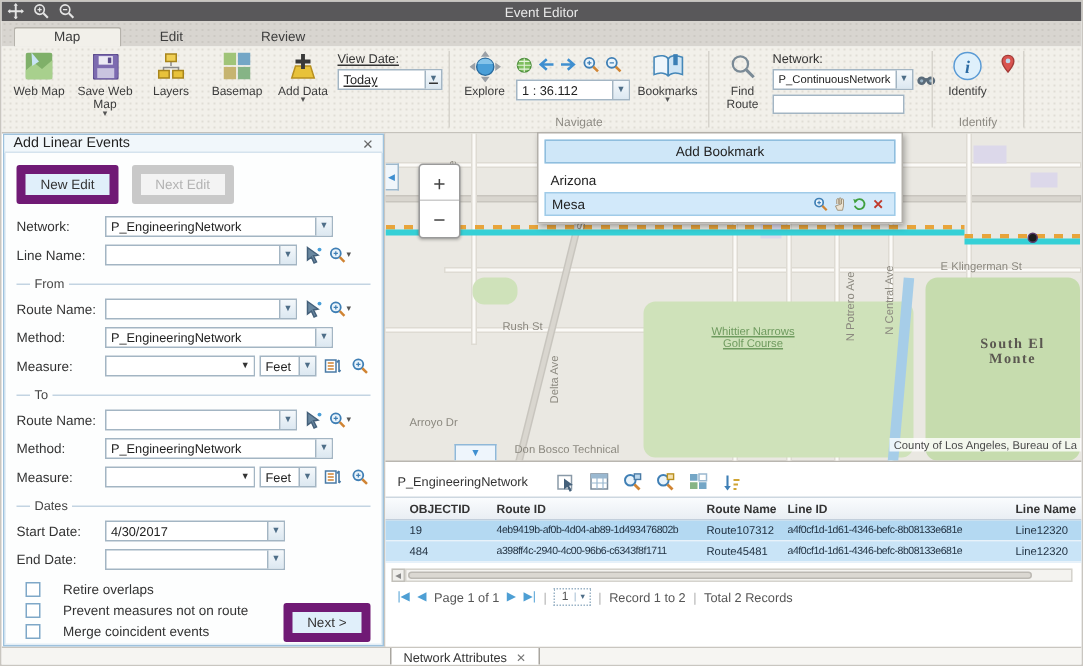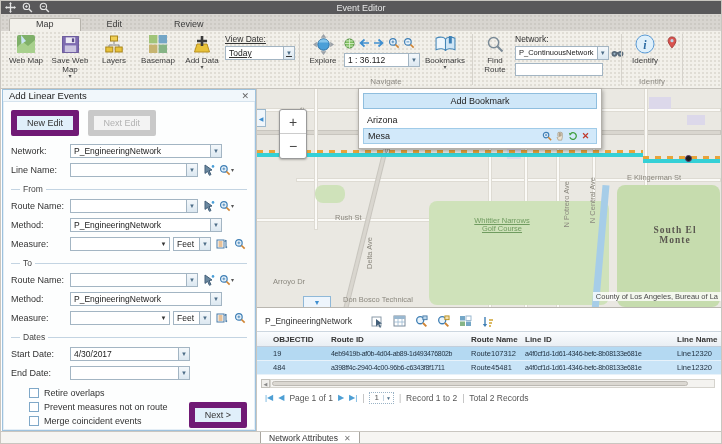--- a/index.html
+++ b/index.html
@@ -44,21 +44,21 @@
   .xclose { color:#666; font-size:9px; cursor:default; }
   .lp-body { flex:1; padding:6px 8px 4px; position:relative; font-size:9px; }
   .btn { display:inline-block; font-size:9px; padding:2px 10px; border:6px solid #701a75; background:#e0effa; color:#333; border-radius:2px; cursor:default; }
   .btn.disabled { border-color:#c9c9c9; background:#f3f3f3; color:#b2b2b2; }
   .frow { display:flex; align-items:center; margin:5px 0; gap:3px; }
   .flabel { width:56px; flex:none; color:#333; }
   .fico { width:15px; height:13px; display:flex; align-items:center; justify-content:center; }
   .fslegend { display:flex; align-items:center; color:#444; margin:7px 0 1px; font-size:8.5px; }
   .fslegend::before { content:""; width:9px; border-top:1px solid #c3d4e2; margin-right:3px; }
   .fslegend::after { content:""; flex:1; border-top:1px solid #c3d4e2; margin-left:3px; }
-  .chk { display:flex; align-items:center; gap:5px; margin:4px 0 4px 18px; }
+  .chk { display:flex; align-items:center; gap:15px; margin:4px 0 4px 6px; }
   .chk .box { width:10px; height:10px; border:1px solid #7fa8c8; background:#fff; flex:none; }
   .next-btn { position:absolute; right:8px; bottom:6px; }
 
   .vsplit { width:1px; background:#c9c6c0; }
 
   
   .rightside { flex:1; display:flex; flex-direction:column; }
   .map { position:relative; height:219px; background:#eae8e2; overflow:hidden; border-bottom:1px solid #b9b6b0; }
   .road { position:absolute; background:#fbfaf7; box-shadow:0 0 0 1px #dedbd3; }
   .road.h { height:2px; } .road.v { width:2px; }

